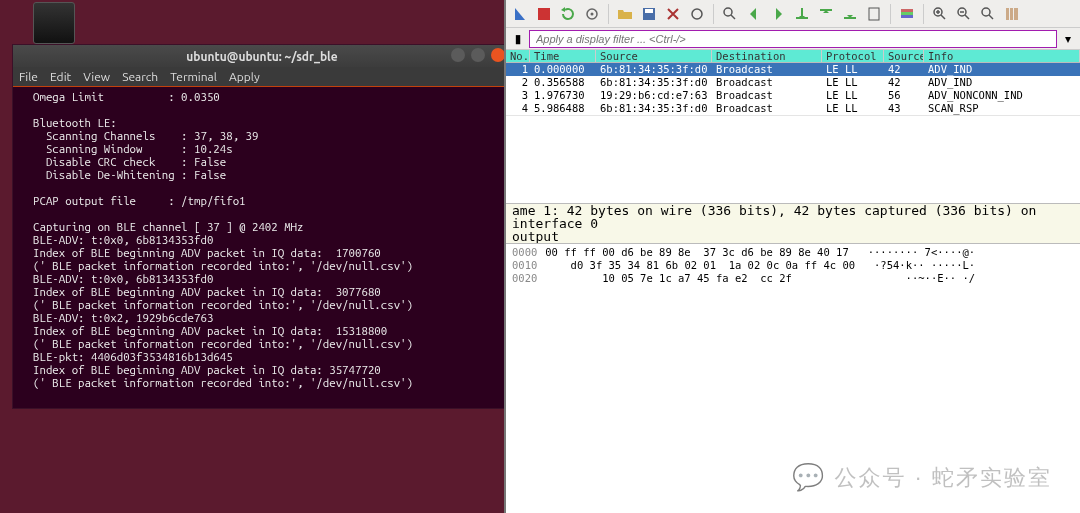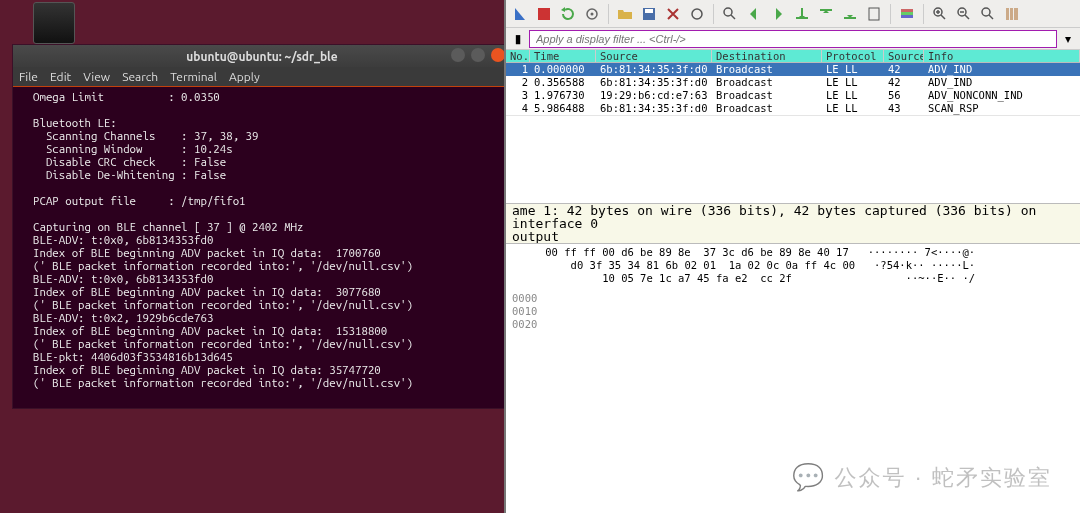--- a/index.html
+++ b/index.html
@@ -147,21 +147,21 @@
   .ws-bytes-wrap {
     border-top: 1px solid #bbb;
     flex: 1;
     background: #fff;
     font-family: "DejaVu Sans Mono", monospace;
     font-size: 10.5px;
     padding: 2px 6px;
     line-height: 13px;
     display: flex;
   }
-  .ws-bytes-offset { color: #888; padding-right: 8px; white-space: pre; margin-top: 46px; }
+  .ws-bytes-offset { color: #888; padding-right: 8px; white-space: pre; }
   .ws-bytes-hex { white-space: pre; text-align: right; }
 
   
   .watermark {
     position: absolute;
     right: 28px; bottom: 20px;
     color: rgba(130,130,130,0.5);
     font-size: 22px;
     letter-spacing: 2px;
     display: flex; align-items: center;

